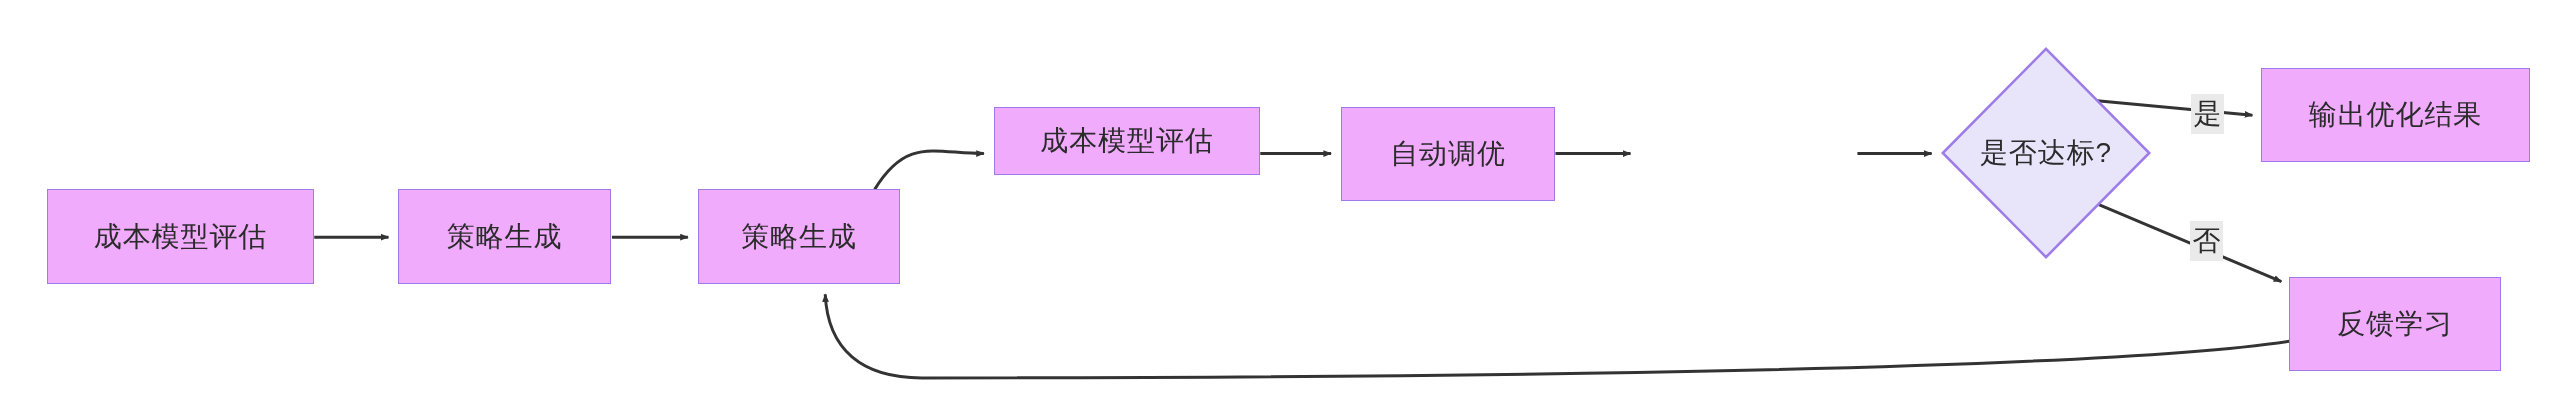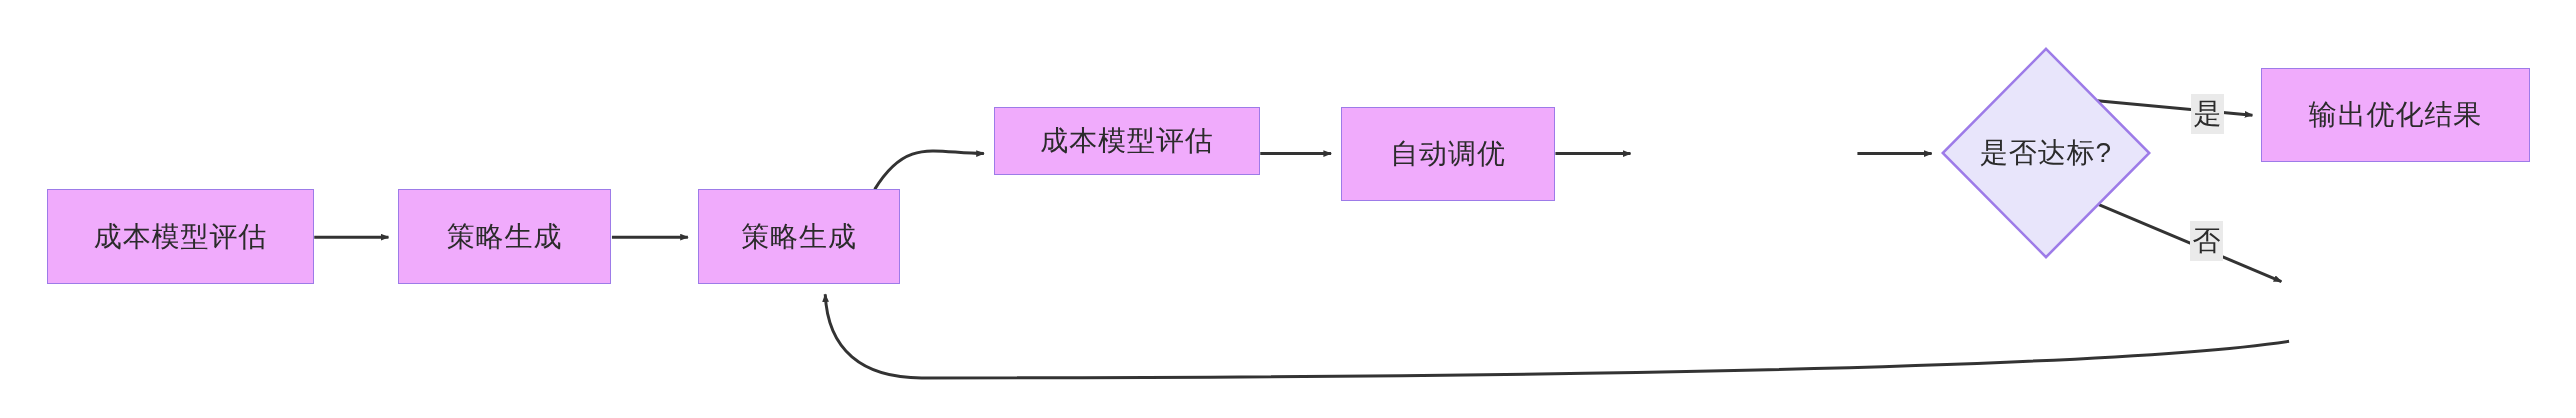--- a/index.html
+++ b/index.html
@@ -97,19 +97,22 @@
     <svg class="diamond-shape" width="210" height="212" viewBox="0 0 246 248" xmlns="http://www.w3.org/2000/svg">
       <polygon points="123,2 244,124 123,246 2,124" fill="#E8E5FB" stroke="#9D7BE8" stroke-width="3"></polygon>
     </svg>
     <div class="diamond-label">是否达标?</div>
   </div>
 
   <div class="node" style="left:2261px;top:68px;width:269px;height:94px;">
     <span>输出优化结果</span>
   </div>
 
+  <div class="node" style="left:2289px;top:277px;width:212px;height:94px;">
+    <span>反馈学习</span>
+  </div>
 
   <div class="edge-label" style="left:2191px;top:94px;">是</div>
 
   <div class="edge-label" style="left:2190px;top:221px;">否</div>
 
 </div>
 
 
 </body></html>

